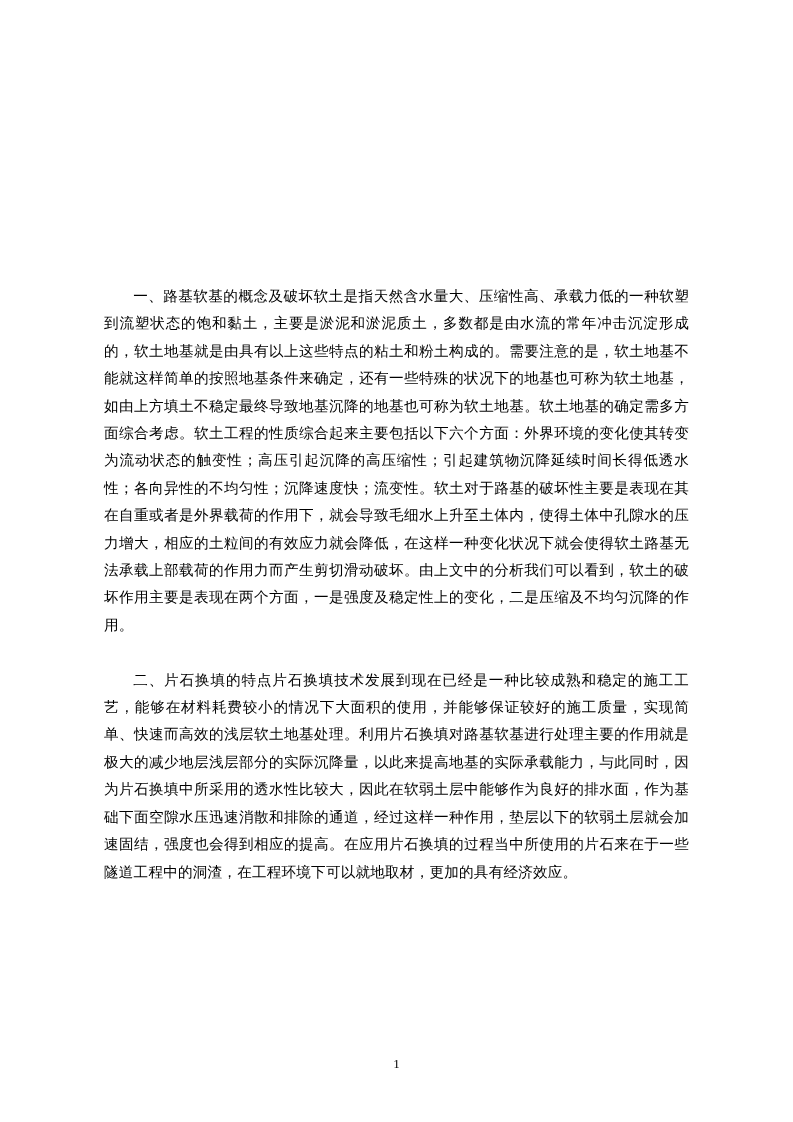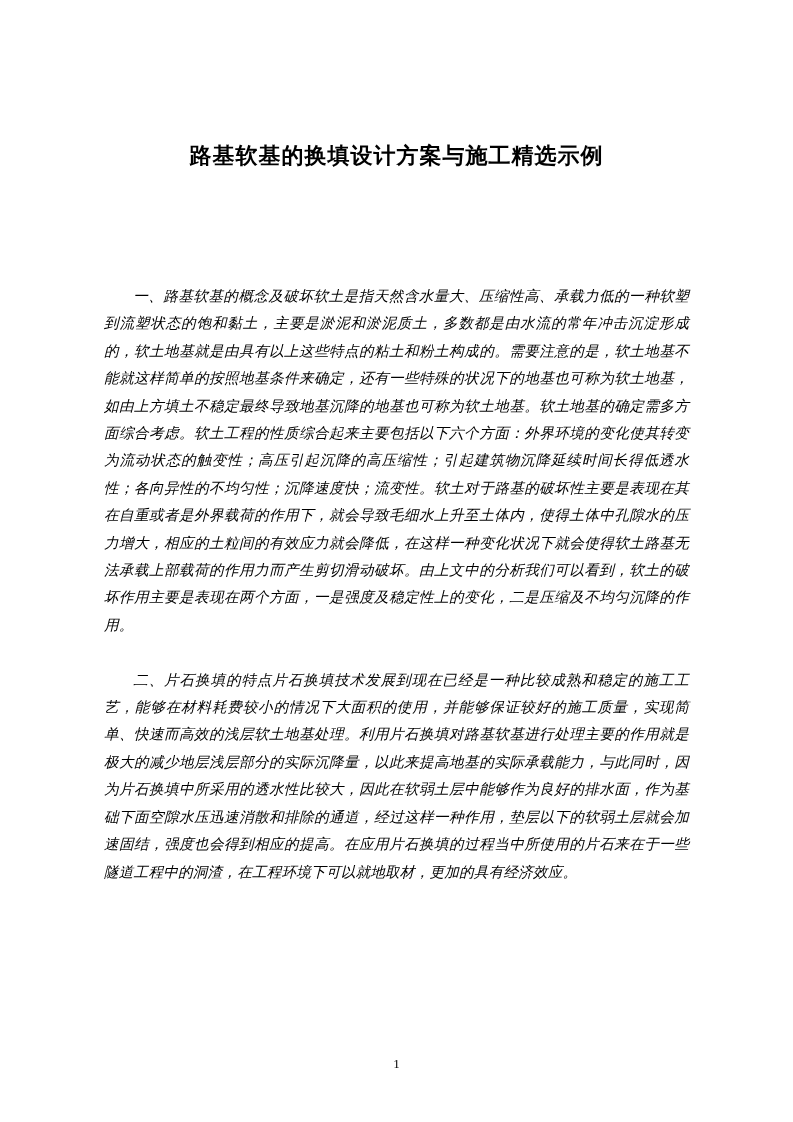--- a/index.html
+++ b/index.html
@@ -30,40 +30,38 @@
     .doc-content {
       position: absolute;
       top: 283px;
       left: 104px;
       right: 104px;
       font-size: 14.6px;
       line-height: 27.4px;
       text-align: justify;
       text-justify: inter-ideograph;
       letter-spacing: 0.2px;
-      font-style: italic;
     }
     .doc-content p {
       margin: 0 0 27.4px 0;
       text-indent: 2em;
     }
     .page-number {
       position: absolute;
       left: 0;
       right: 0;
       bottom: 50px;
       text-align: center;
       font-size: 13px;
     }
   </style>
 </head>
 <body>
 
 <div class="page">
-  <h1 class="doc-title">路基软基的换填设计方案与施工精选示例</h1>
 
   <div class="doc-content">
     <p>一、路基软基的概念及破坏软土是指天然含水量大、压缩性高、承载力低的一种软塑到流塑状态的饱和黏土，主要是淤泥和淤泥质土，多数都是由水流的常年冲击沉淀形成的，软土地基就是由具有以上这些特点的粘土和粉土构成的。需要注意的是，软土地基不能就这样简单的按照地基条件来确定，还有一些特殊的状况下的地基也可称为软土地基，如由上方填土不稳定最终导致地基沉降的地基也可称为软土地基。软土地基的确定需多方面综合考虑。软土工程的性质综合起来主要包括以下六个方面：外界环境的变化使其转变为流动状态的触变性；高压引起沉降的高压缩性；引起建筑物沉降延续时间长得低透水性；各向异性的不均匀性；沉降速度快；流变性。软土对于路基的破坏性主要是表现在其在自重或者是外界载荷的作用下，就会导致毛细水上升至土体内，使得土体中孔隙水的压力增大，相应的土粒间的有效应力就会降低，在这样一种变化状况下就会使得软土路基无法承载上部载荷的作用力而产生剪切滑动破坏。由上文中的分析我们可以看到，软土的破坏作用主要是表现在两个方面，一是强度及稳定性上的变化，二是压缩及不均匀沉降的作用。</p>
     <p>二、片石换填的特点片石换填技术发展到现在已经是一种比较成熟和稳定的施工工艺，能够在材料耗费较小的情况下大面积的使用，并能够保证较好的施工质量，实现简单、快速而高效的浅层软土地基处理。利用片石换填对路基软基进行处理主要的作用就是极大的减少地层浅层部分的实际沉降量，以此来提高地基的实际承载能力，与此同时，因为片石换填中所采用的透水性比较大，因此在软弱土层中能够作为良好的排水面，作为基础下面空隙水压迅速消散和排除的通道，经过这样一种作用，垫层以下的软弱土层就会加速固结，强度也会得到相应的提高。在应用片石换填的过程当中所使用的片石来在于一些隧道工程中的洞渣，在工程环境下可以就地取材，更加的具有经济效应。</p>
   </div>
 
   <div class="page-number">1</div>
 </div>
 
 </body></html>

